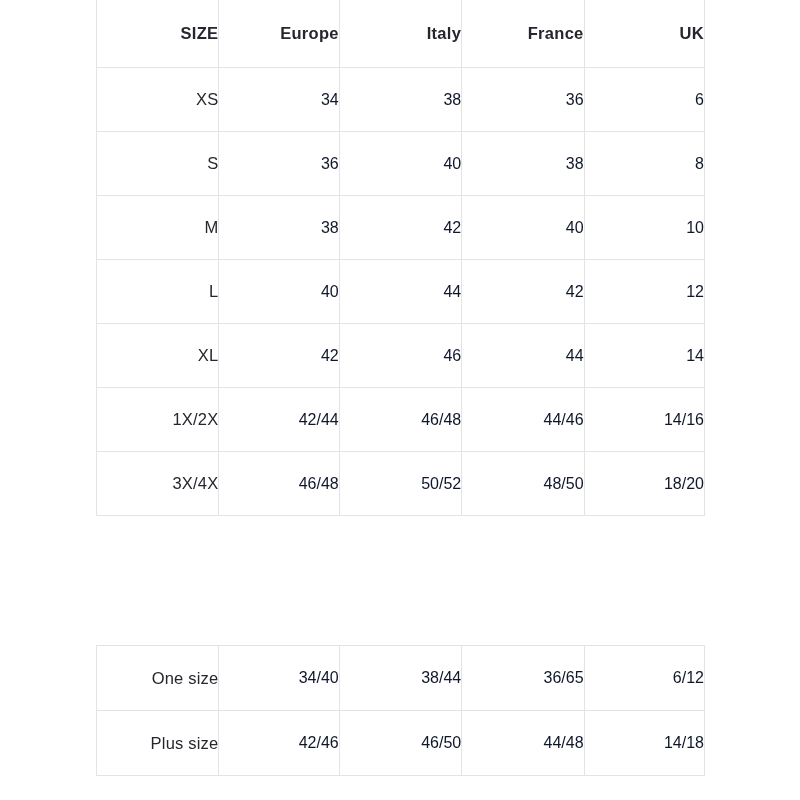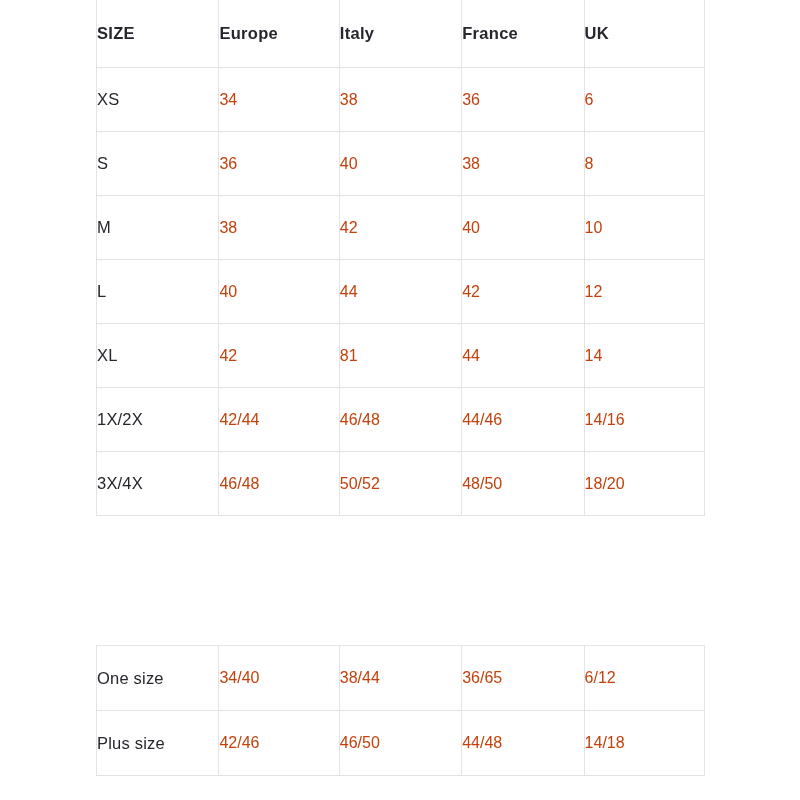--- a/index.html
+++ b/index.html
@@ -30,21 +30,21 @@
   .table-wrap.secondary { top: 645px; }
 
   table.size-table {
     border-collapse: collapse;
     width: 609px;
     table-layout: fixed;
   }
   table.size-table td,
   table.size-table th {
     border: 1px solid #e3e3e6;
-    text-align: left;
+    text-align: right;
     vertical-align: middle;
     padding: 0;
     font-weight: 400;
     font-size: 16px;
     color: #2f3039;
     height: 63px;
     line-height: 63px;
     white-space: nowrap;
   }
   table.size-table col.c1 { width: 117px; }
@@ -64,21 +64,21 @@
   }
   
   table.size-table tbody th.rowhead {
     font-weight: 400;
     font-size: 16.5px;
     color: #26262e;
     letter-spacing: 0.2px;
   }
   table.size-table tbody td {
     font-size: 16px;
-    color: #c2410c;
+    color: #0f172a;
   }
 
   .secondary table.size-table th.rowhead,
   .secondary table.size-table td {
     height: 64px;
     line-height: 64px;
   }
 </style>
 </head>
 <body>
@@ -128,21 +128,21 @@
         <tr>
           <th class="rowhead">L</th>
           <td>40</td>
           <td>44</td>
           <td>42</td>
           <td>12</td>
         </tr>
         <tr>
           <th class="rowhead">XL</th>
           <td>42</td>
-          <td>81</td>
+          <td>46</td>
           <td>44</td>
           <td>14</td>
         </tr>
         <tr>
           <th class="rowhead">1X/2X</th>
           <td>42/44</td>
           <td>46/48</td>
           <td>44/46</td>
           <td>14/16</td>
         </tr>

